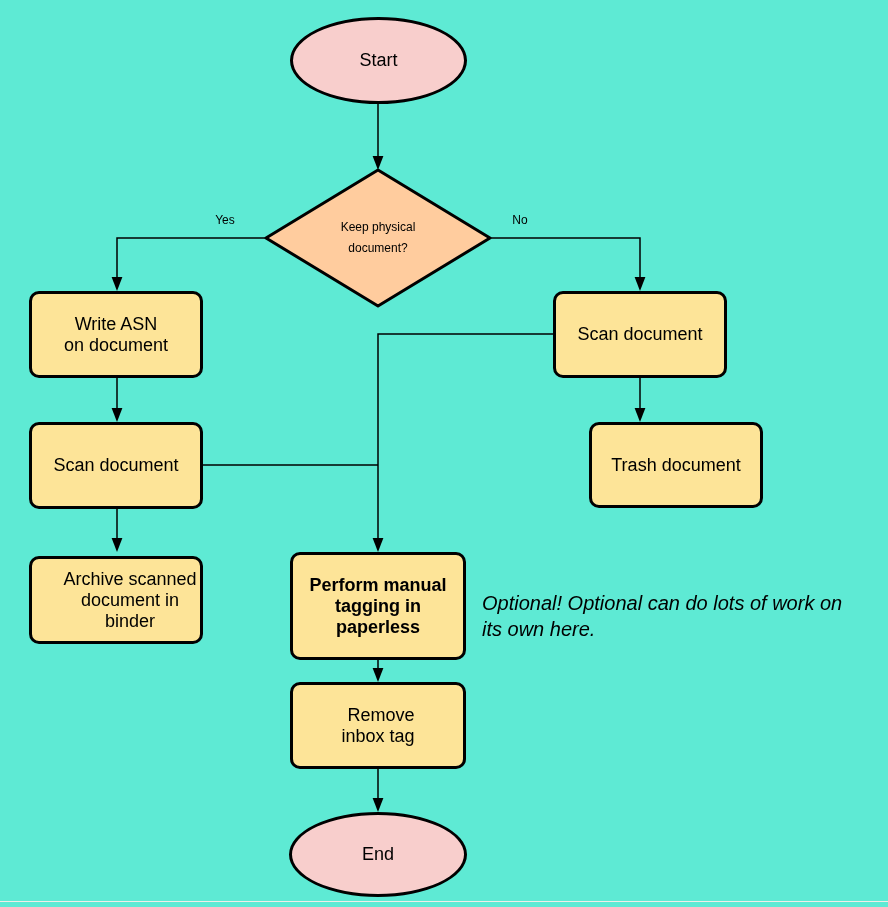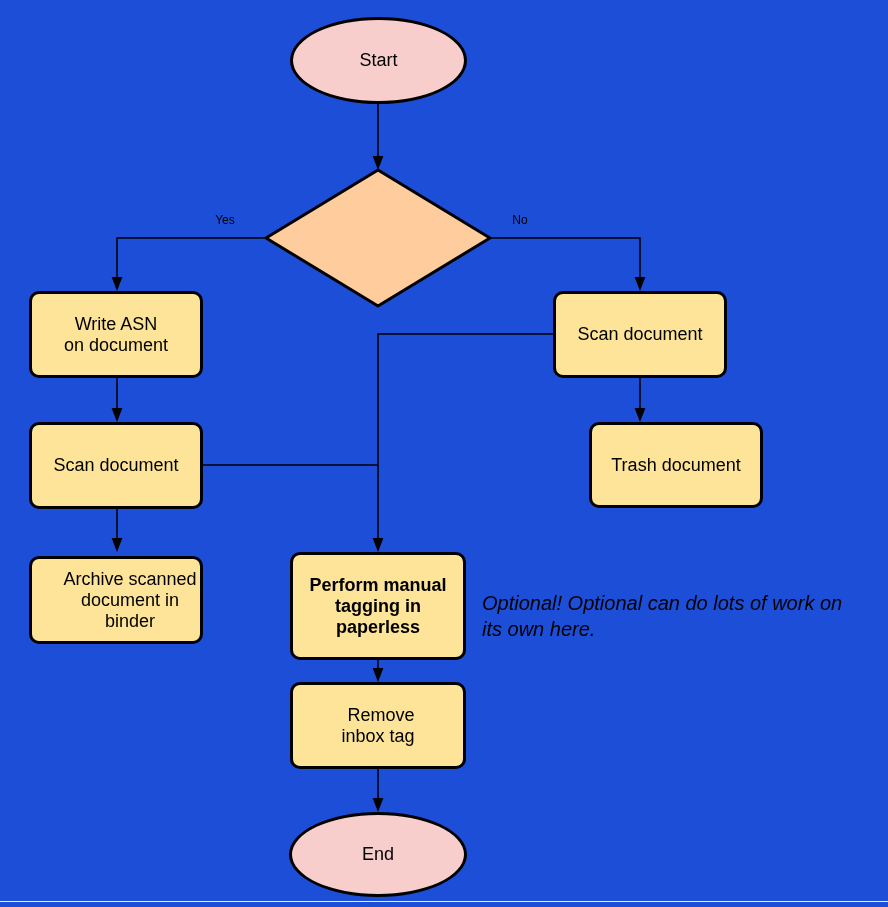--- a/index.html
+++ b/index.html
@@ -1,20 +1,20 @@
 <!DOCTYPE html>
 <html><head>
 <meta charset="utf-8">
 <style>
   html, body { margin: 0; padding: 0; background: #ffffff; }
   .canvas {
     position: relative;
     width: 888px;
     height: 907px;
-    background: #1d4ed8;
+    background: #5eead4;
     font-family: "Liberation Sans", "DejaVu Sans", sans-serif;
     color: #000000;
     overflow: hidden;
   }
   svg.edges { position: absolute; left: 0; top: 0; }
   .edge { stroke: #000000; stroke-width: 1.5; fill: none; }
   .arrow { fill: #000000; stroke: none; }
   .shape-decision { fill: #ffcc9e; stroke: #000000; stroke-width: 3; stroke-linejoin: round; }
 
   .node {
@@ -96,20 +96,22 @@
     <polygon class="arrow" points="378,682 372.6,668 383.4,668"></polygon>
     <polygon class="arrow" points="378,812 372.6,798 383.4,798"></polygon>
 
     <polygon class="shape-decision" points="378,170 490,238 378,306 266,238"></polygon>
   </svg>
 
   <div class="node term" id="n-start">
     <span>Start</span>
   </div>
 
+  <div class="float-label" id="n-decision-label">Keep physical
+document?</div>
 
   <div class="float-label" id="lbl-yes">Yes</div>
   <div class="float-label" id="lbl-no">No</div>
 
   <div class="node proc" id="n-write">
     <span>Write ASN
 on document</span>
   </div>
 
   <div class="node proc" id="n-scanL">

